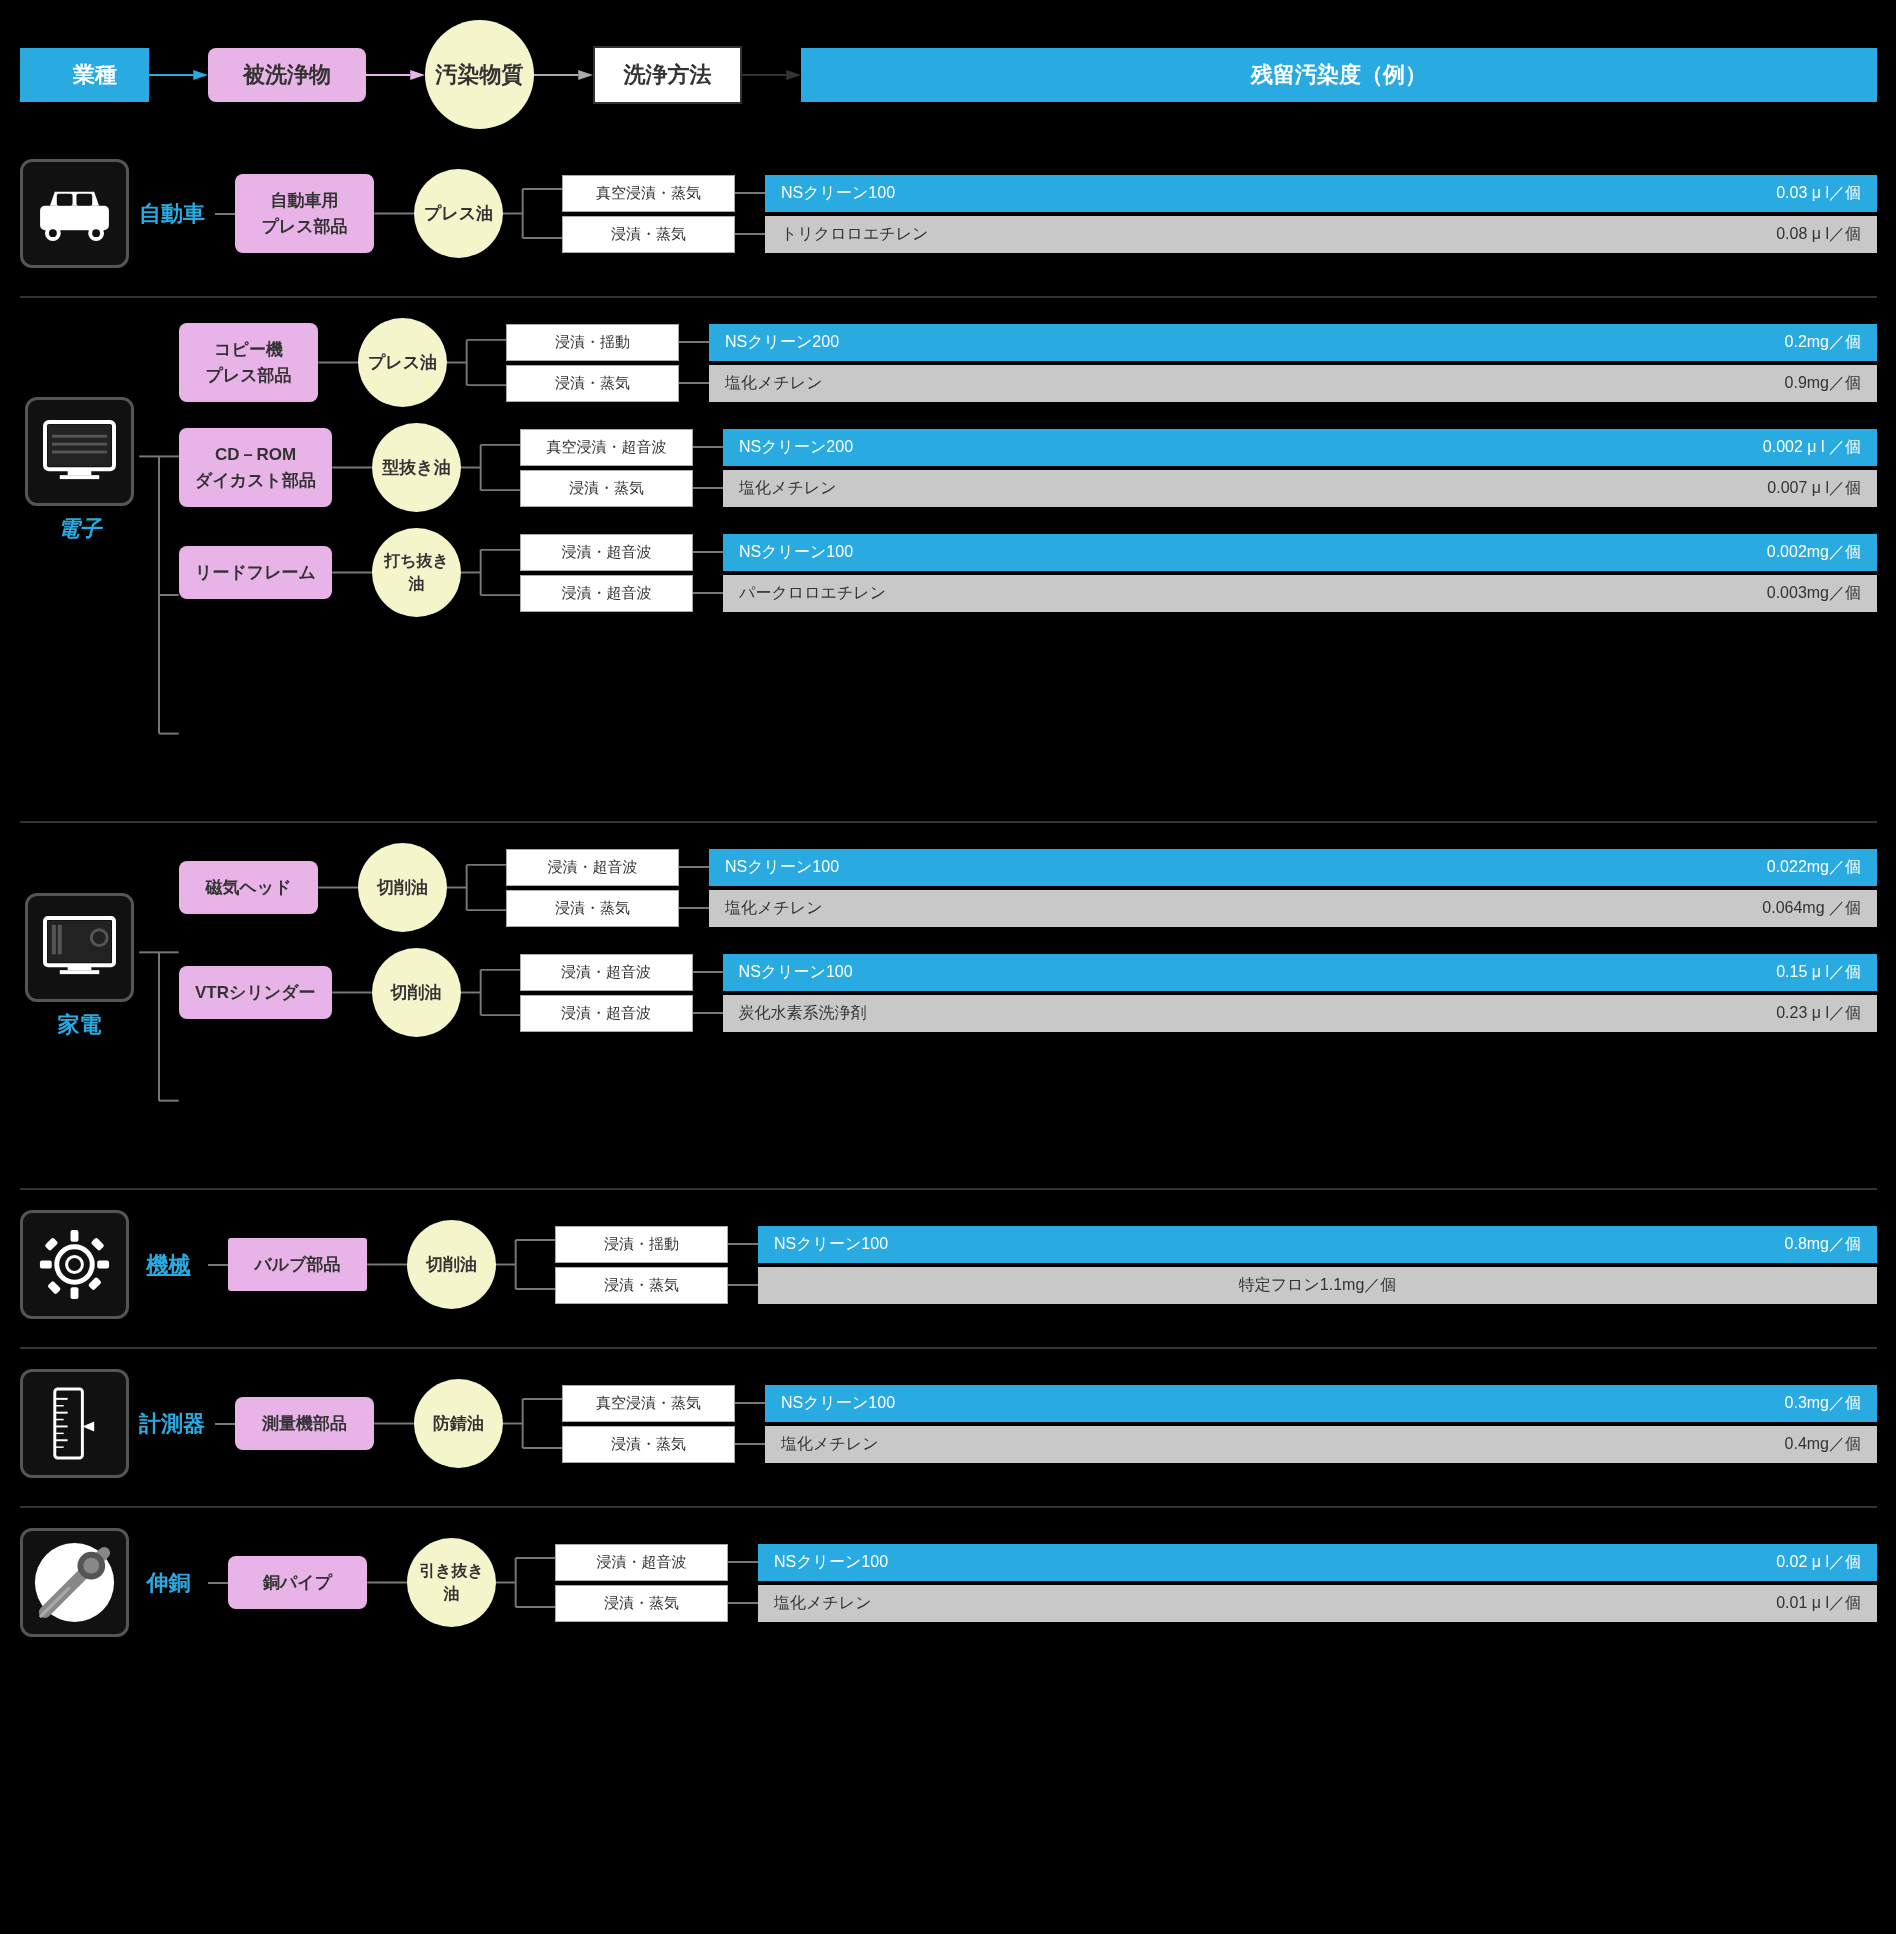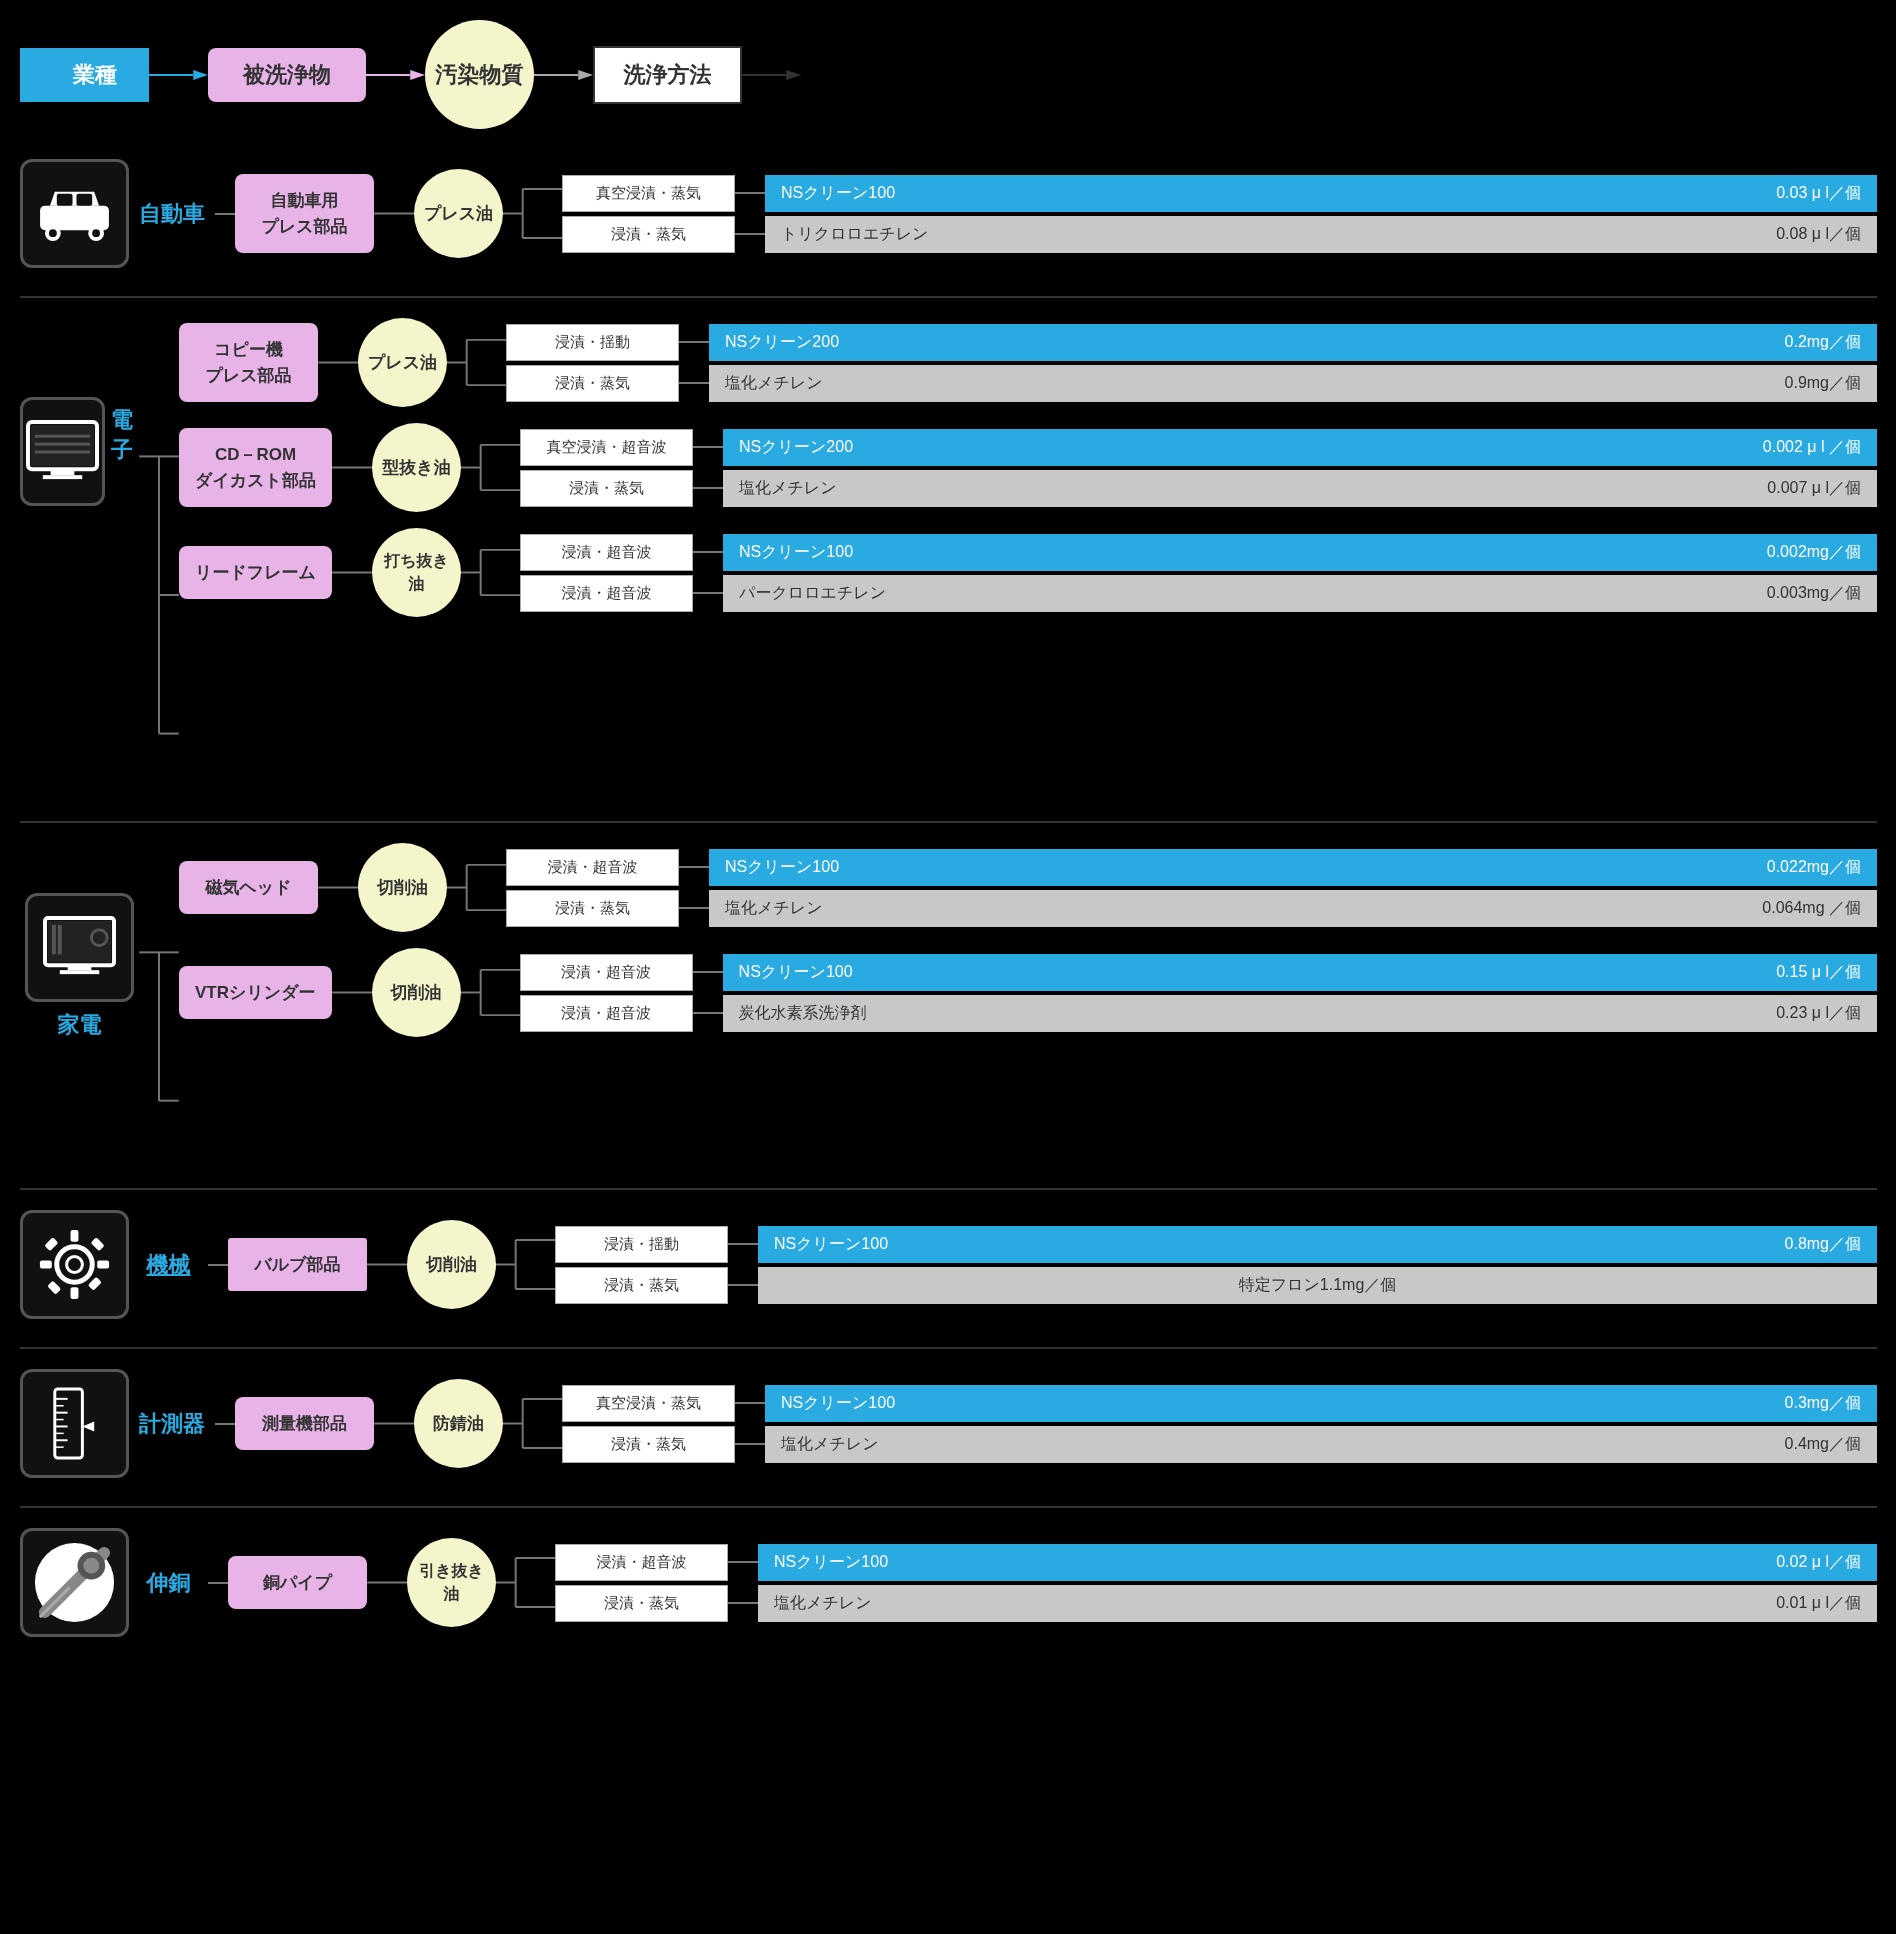--- a/index.html
+++ b/index.html
@@ -37,20 +37,21 @@
     <div style="background:#f5f5cc; color:#333; font-size:22px; font-weight:bold; border-radius:50%; width:109px; height:109px; display:flex; align-items:center; justify-content:center; text-align:center;">汚染物質</div>
     <svg width="59" height="30" viewBox="0 0 60 30">
         <line x1="0" y1="15" x2="45" y2="15" stroke="#aaa" stroke-width="2"></line>
         <polygon points="45,10 60,15 45,20" fill="#aaa"></polygon>
       </svg>
     <div style="background:white; color:#333; font-size:22px; font-weight:bold; padding:12px 20px; border:2px solid #333; min-width:149px; text-align:center;">洗浄方法</div>
     <svg width="59" height="30" viewBox="0 0 60 30">
         <line x1="0" y1="15" x2="45" y2="15" stroke="#333" stroke-width="2"></line>
         <polygon points="45,10 60,15 45,20" fill="#333"></polygon>
       </svg>
+    <div style="background:#29abe2; color:white; font-size:22px; font-weight:bold; padding:12px 20px; flex:1; text-align:center;">残留汚染度（例）</div>
   </div>
 
   <div style="display:flex; align-items:center; margin-bottom:28px; gap:0;">
 
     <div style="width:109px; height:109px; border:3px solid #555; border-radius:12px; display:flex; align-items:center; justify-content:center; background:#111; flex-shrink:0;">
       <svg width="79" height="59" viewBox="0 0 80 60" fill="white">
         <rect x="5" y="22" width="70" height="25" rx="5"></rect>
         <polygon points="15,22 20,8 60,8 65,22"></polygon>
         <circle cx="18" cy="50" r="8"></circle>
         <circle cx="62" cy="50" r="8"></circle>
@@ -99,21 +100,21 @@
           <span>0.08 μ l／個</span>
         </div>
       </div>
     </div>
   </div>
 
   <div style="width:100%; height:2px; background:#333; margin-bottom:20px;"></div>
 
   <div style="display:flex; align-items:flex-start; margin-bottom:28px; gap:0;">
 
-    <div style="display:flex; flex-direction:row; flex-shrink:0; width:119px; padding-top:79px;">
+    <div style="display:flex; flex-direction:column; align-items:center; flex-shrink:0; width:119px; padding-top:79px;font-style:italic;">
       <div style="width:109px; height:109px; border:3px solid #555; border-radius:12px; display:flex; align-items:center; justify-content:center; background:#111;">
         <svg width="79" height="69" viewBox="0 0 80 70" fill="white">
           <rect x="5" y="5" width="70" height="48" rx="4" fill="none" stroke="white" stroke-width="4"></rect>
           <rect x="8" y="8" width="64" height="42" fill="#222"></rect>
           <rect x="28" y="53" width="24" height="6"></rect>
           <rect x="20" y="59" width="40" height="4"></rect>
 
           <rect x="12" y="18" width="56" height="3" fill="#555"></rect>
           <rect x="12" y="26" width="56" height="3" fill="#555"></rect>
           <rect x="12" y="34" width="56" height="3" fill="#555"></rect>

